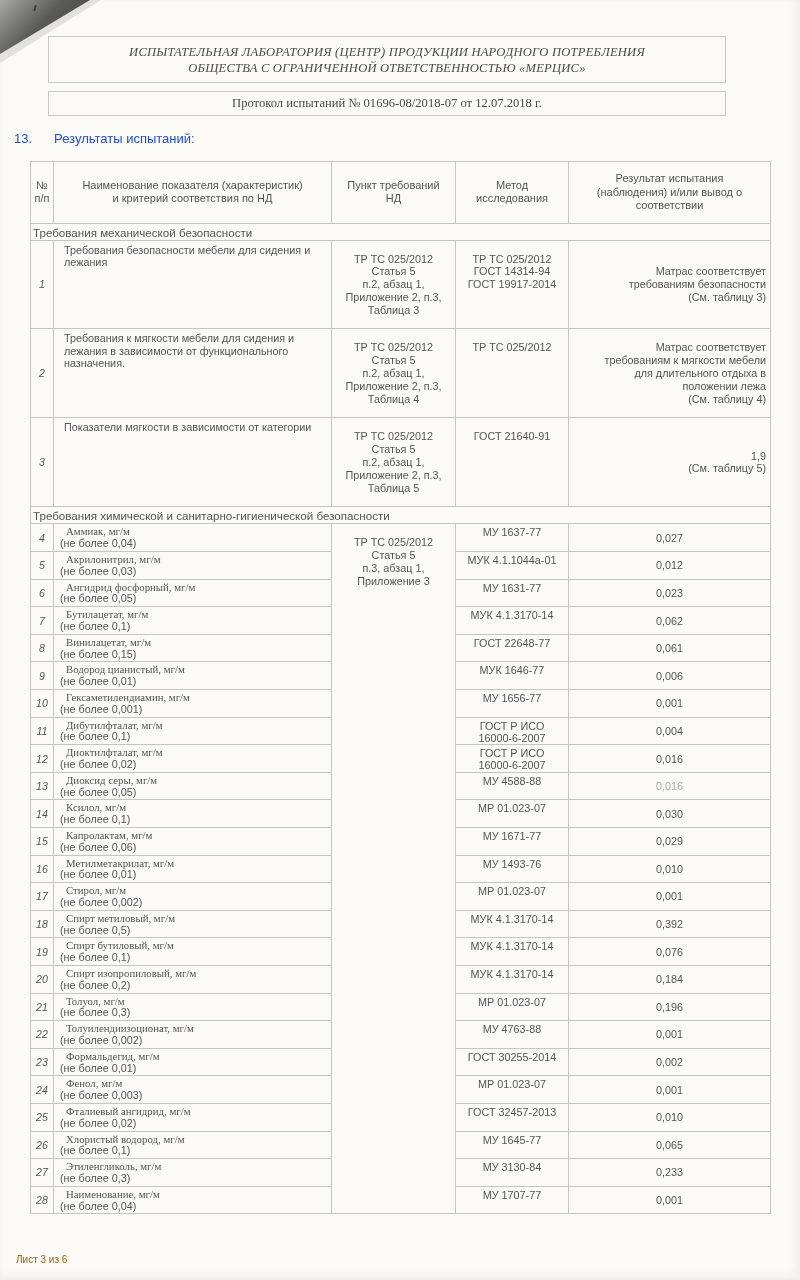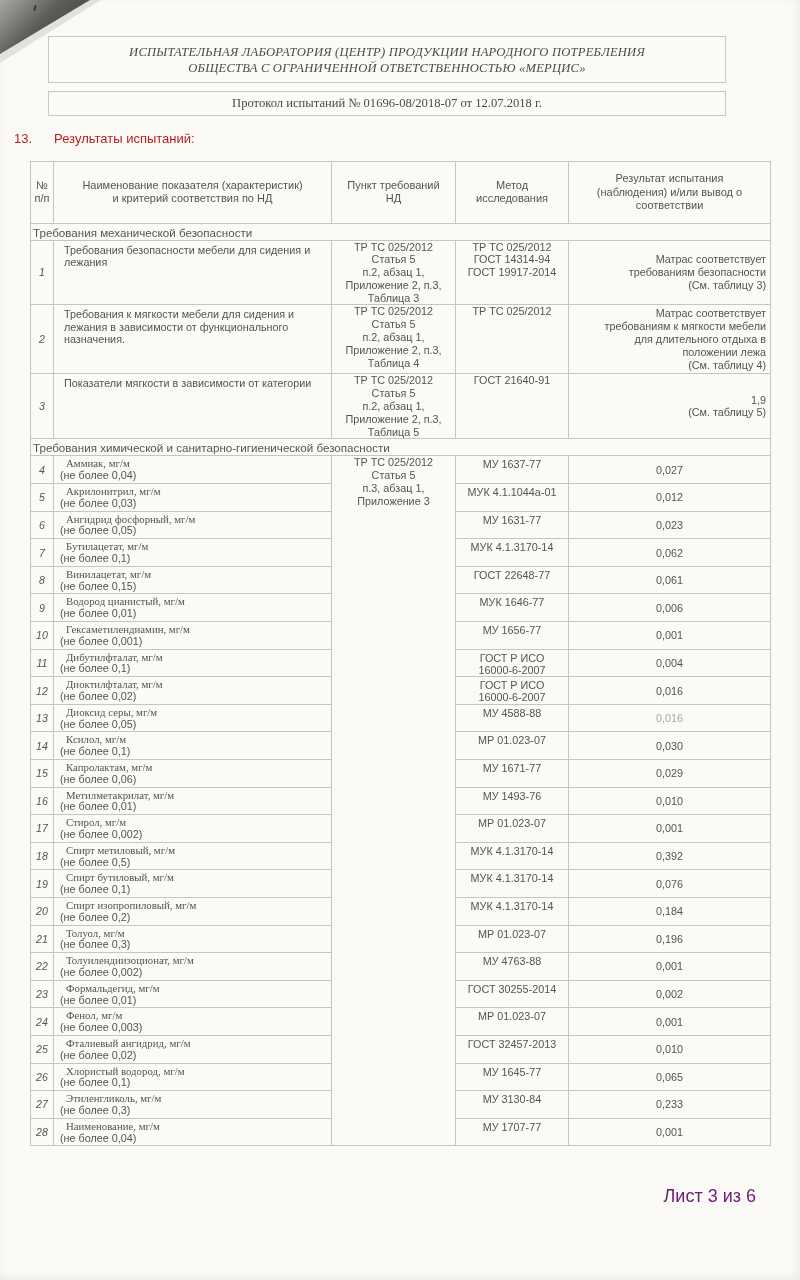--- a/index.html
+++ b/index.html
@@ -44,21 +44,21 @@
   .accred-line { font-size:12.2px; line-height:16px; margin-top:1px; }
   .protocol-box {
     border:1px solid #c9c9c2;
     margin-top:8px;
     padding:4px 6px;
     text-align:center;
     font-size:12.6px;
     color:#4a4a4a;
   }
   
-  .results-line { margin:15px 0 0 14px; font-size:13px; color:#b91c1c; }
+  .results-line { margin:15px 0 0 14px; font-size:13px; color:#1d4ed8; }
   .results-line .num { margin-right:22px; }
   
   table.results {
     margin:15px 0 0 30px;
     width:740px;
     border-collapse:collapse;
     table-layout:fixed;
   }
   table.results td, table.results th {
     border:1px solid #c6c6bf;
@@ -86,40 +86,40 @@
     font-size:10.6px; color:#6b6b69;
   }
   .cell-name {
     vertical-align:top; text-align:left;
     font-size:10.8px; line-height:12.5px;
     padding:3px 8px 3px 10px;
   }
   .cell-req, .cell-method {
     vertical-align:top; text-align:center;
     font-size:10.8px; line-height:12.8px;
-    padding:0 2px;
+    padding:12px 2px;
     white-space:pre-line;
   }
   .cell-result {
     vertical-align:middle; text-align:right;
     font-size:10.8px; line-height:12.8px;
     padding:2px 4px;
     white-space:pre-line;
   }
   tr.chem-row td { height:25px; }
   .chem-name-l1 { padding-left:10px; font-size:10.8px; line-height:11.8px; padding-top:1px;font-family:Liberation Serif, serif; }
   .chem-name-l2 { padding-left:4px;  font-size:10.8px; line-height:11.8px; }
   td.chem-name-cell { vertical-align:top; padding:1px 2px; }
   td.chem-method { vertical-align:top; text-align:center; font-size:10.8px; line-height:12px; padding:2px 1px 0 1px; white-space:pre-line; }
   td.chem-value { vertical-align:middle; text-align:center; font-size:10.8px; }
   td.chem-value.faint { color:#a9a9a3; }
   
   .footer-line {
     width:740px; margin:40px 0 0 30px;
-    text-align:right; font-size:18px; color:#701a75;
+    text-align:left; font-size:10px; color:#a16207;
     transform:translateX(-14px);
   }
 </style>
 </head>
 <body>
 
 <div class="page">
 
   <div class="corner-fold-shadow"></div>
   <div class="corner-fold"></div>

